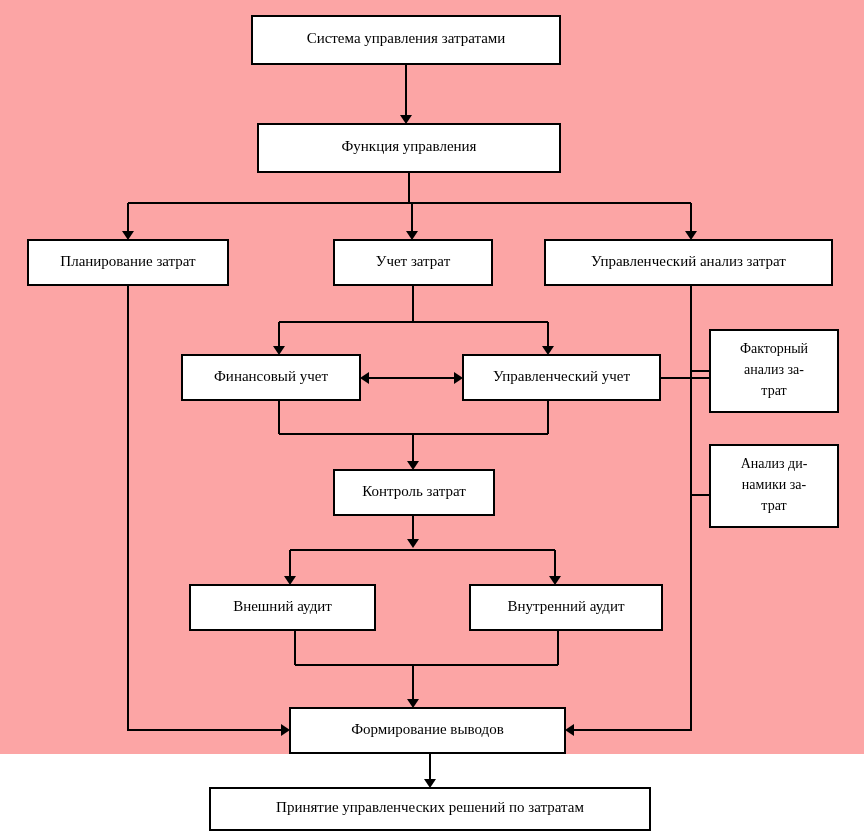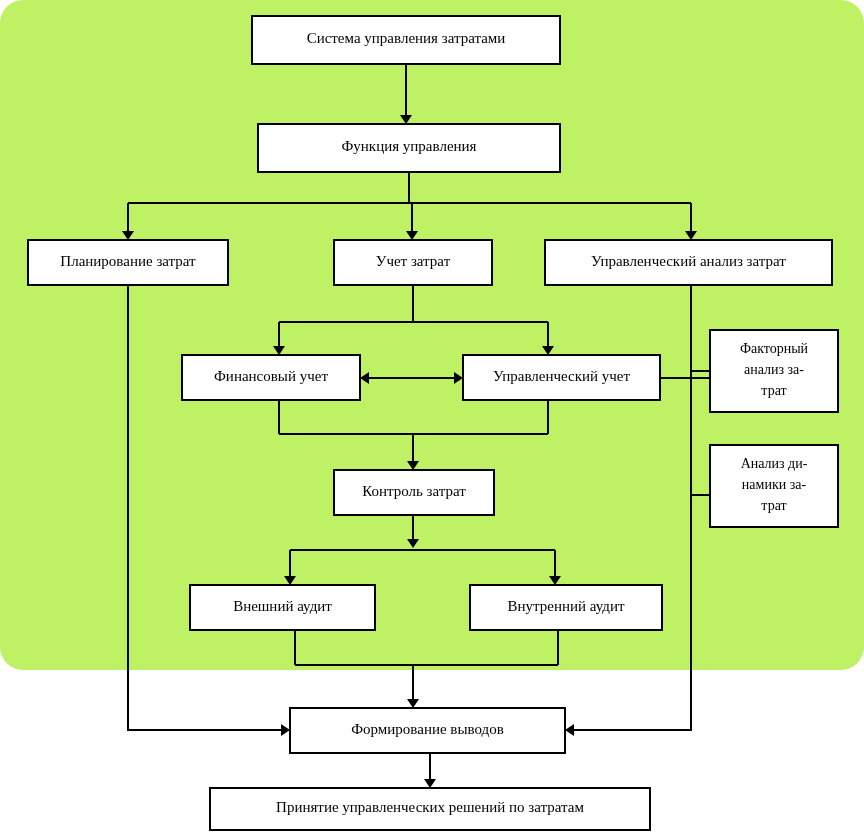--- a/index.html
+++ b/index.html
@@ -10,23 +10,22 @@
   }
   body {
     width: 864px;
     height: 834px;
     overflow: hidden;
     font-family: "Liberation Serif", "DejaVu Serif", serif;
   }
   #diagram-root {
     position: relative;
     width: 864px;
-    height: 670px;
-    background: #bef264;
-    border-radius: 23px;
+    height: 754px;
+    background: #fca5a5;
   }
   svg#flow-svg {
     position: absolute;
     left: 0;
     top: 0;
     width: 864px;
     height: 834px;
     display: block;
   }
   .node-rect {

